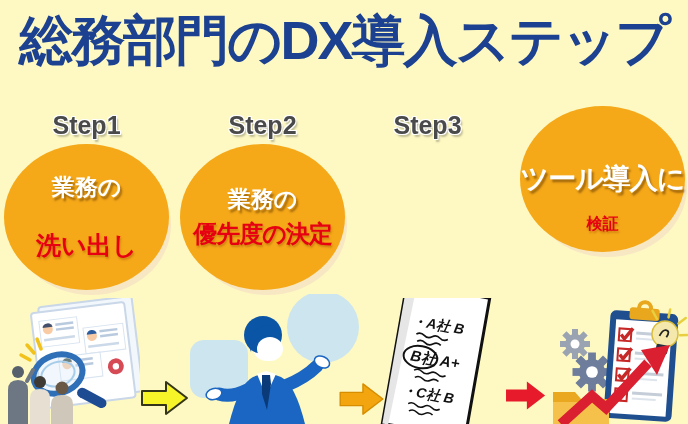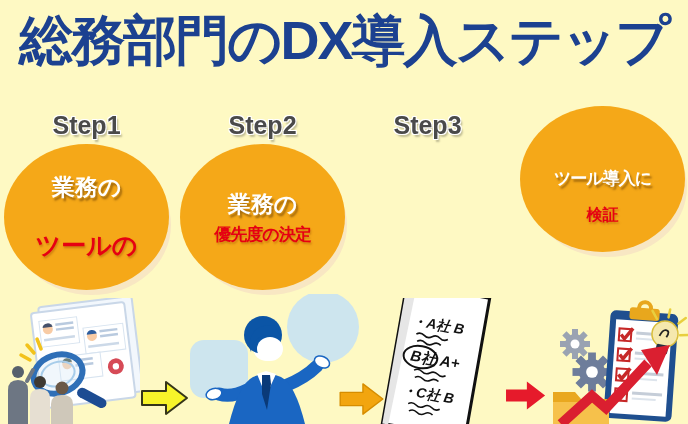--- a/index.html
+++ b/index.html
@@ -23,44 +23,44 @@
     width:165px;height:146px;border-radius:50%;background:#f5a818;
     box-shadow:5px 8px 0 -3px #f8e7c3;
     display:flex;flex-direction:column;align-items:center;justify-content:center;
   }
   .ln{font-weight:bold;color:#ffffff;line-height:1.5;white-space:nowrap;
       text-shadow:2px 3px 2px rgba(90,50,0,.5);}
   .ln.red{color:#e60012;text-shadow:1px 2px 2px rgba(140,60,0,.35);}
   .s1 .ln0{font-size:23px;margin-bottom:22px;}
   .s1 .ln1{font-size:25px;}
   .s2 .ln0,.s2 .ln1{font-size:23px;}
-  .s2 .ln2{font-size:17px;letter-spacing:-1px;text-align:center;}
+  .s2 .ln2{font-size:24px;letter-spacing:-1px;text-align:center;}
   .s3 .ln{line-height:1.4;}
   .s3 .ln0,.s3 .ln1{font-size:22px;}
   .s3 .ln2{font-size:20px;letter-spacing:-1.5px;}
   .s3 .ln3{font-size:23px;}
   .s4 .ln{line-height:1.55;}
-  .s4 .ln0,.s4 .ln1{font-size:17px;letter-spacing:-1px;margin-top:36px;}
+  .s4 .ln0,.s4 .ln1{font-size:28px;letter-spacing:-1px;margin-top:36px;}
   .s4 .ln2{font-size:16px;margin-top:11px;}
   
   .illus{position:absolute;}
   .flow-arrow{position:absolute;}
 </style>
 </head>
 <body>
 
 <div id="stage">
 
   <div class="main-title">総務部門のDX導入ステップ</div>
 
   <div class="step-col" style="left:4px">
     <div class="step-label">Step1</div>
     <div class="step-circle s1">
       <div class="ln ln0">業務の</div>
-      <div class="ln ln1 red">ツールの</div>
+      <div class="ln ln1 red">洗い出し</div>
     </div>
   </div>
 
   <div class="step-col" style="left:180px">
     <div class="step-label">Step2</div>
     <div class="step-circle s2">
       <div class="ln ln1">業務の</div>
       <div class="ln ln2 red">優先度の決定</div>
     </div>
   </div>

